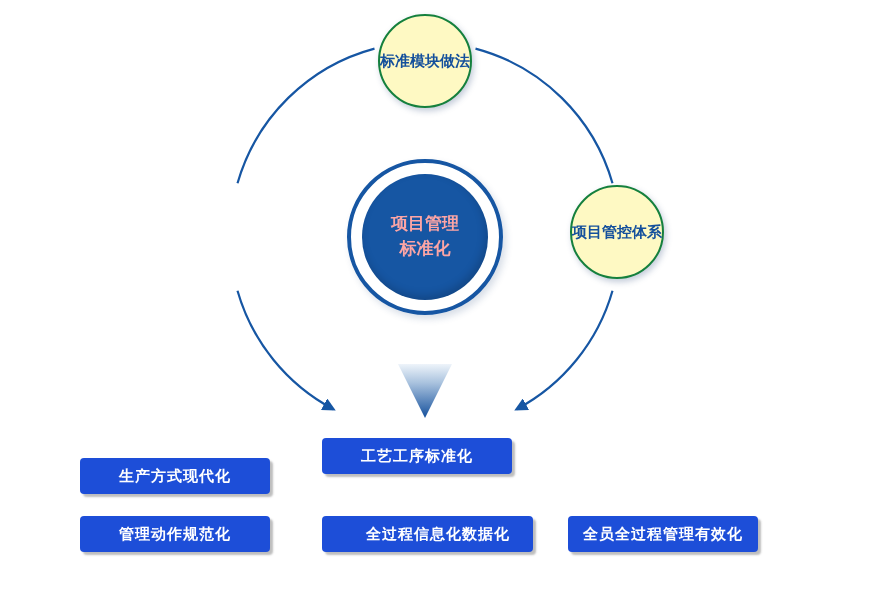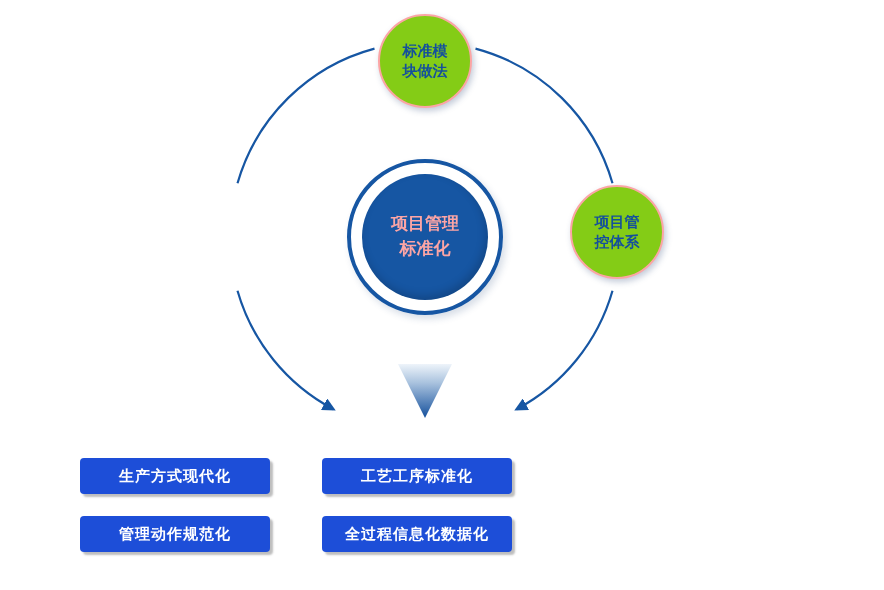--- a/index.html
+++ b/index.html
@@ -4,22 +4,22 @@
 <style>
   html,body{margin:0;padding:0;background:#fff;}
   .canvas{
     position:relative;width:884px;height:590px;background:#ffffff;
     font-family:"Liberation Sans","DejaVu Sans",sans-serif;overflow:hidden;
   }
   .svg-layer{position:absolute;left:0;top:0;width:884px;height:590px;}
   
   .sat{
     position:absolute;width:94px;height:94px;border-radius:50%;
-    background:#84cc16;border:2px solid #fca5a5;
-    display:flex;flex-direction:column;align-items:center;justify-content:center;
+    background:#fef9c3;border:2px solid #15803d;
+    display:flex;flex-direction:row;align-items:center;justify-content:center;
     color:#14509c;font-weight:bold;font-size:15px;line-height:1.35;text-align:center;
     box-shadow:2px 3px 6px rgba(40,70,120,.28);
     box-sizing:border-box;
   }
   .sat-top{left:378px;top:14px;}
   .sat-left{left:189px;top:185px;}
   .sat-right{left:570px;top:185px;}
   
   .center-ring{
     position:absolute;left:347px;top:159px;width:156px;height:156px;
@@ -34,24 +34,24 @@
     box-shadow:inset -2px -4px 8px rgba(0,0,0,.18);
   }
   
   .box{
     position:absolute;width:190px;height:36px;background:#1d4ed8;border-radius:4px;
     color:#ffffff;font-weight:bold;font-size:15px;letter-spacing:1px;
     display:flex;align-items:center;justify-content:center;
     box-shadow:3px 3px 2px rgba(110,110,110,.45);
   }
   .b1{left:80px;top:458px;}
-  .b2{left:322px;top:458px;}
+  .b2{left:322px;top:438px;}
   .b3{left:568px;top:458px;}
   .b4{left:80px;top:516px;}
-  .b5{left:322px;top:516px;}
+  .b5{left:322px;top:516px;padding-left:21px;}
   .b6{left:568px;top:516px;}
 </style>
 </head>
 <body>
 
 <div class="canvas">
 
   <svg class="svg-layer" width="884" height="590" viewBox="0 0 884 590">
     <defs>
       <marker id="arrowHead" viewBox="0 0 10 10" refX="8" refY="5" markerWidth="6" markerHeight="6" orient="auto-start-reverse">
@@ -86,14 +86,15 @@
   <div class="center-ring"></div>
   <div class="center-core">
     <span>项目管理</span>
     <span>标准化</span>
   </div>
 
   <div class="box b1">生产方式现代化</div>
   <div class="box b2">工艺工序标准化</div>
   <div class="box b4">管理动作规范化</div>
   <div class="box b5">全过程信息化数据化</div>
+  <div class="box b6">全员全过程管理有效化</div>
 
 </div>
 
 </body></html>

